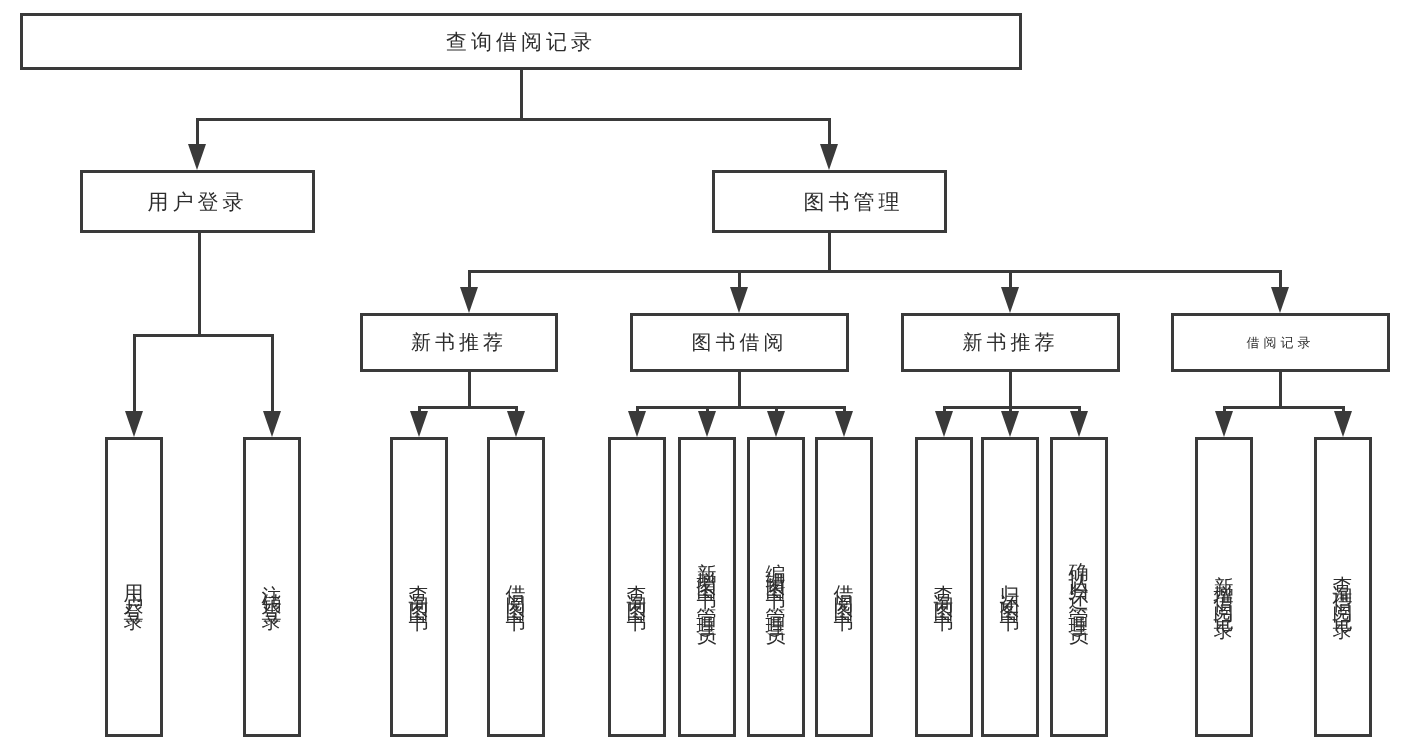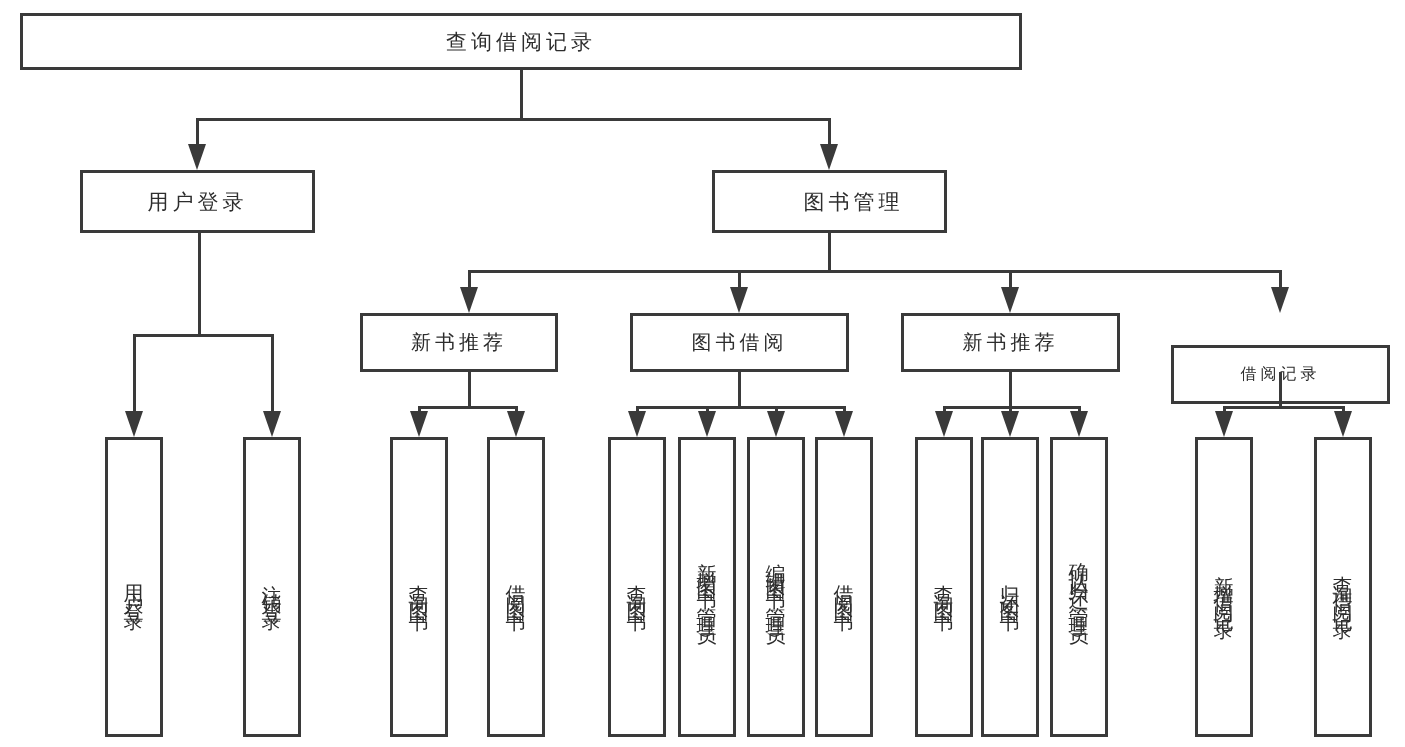--- a/index.html
+++ b/index.html
@@ -83,21 +83,21 @@
 
   <div class="hbox" style="left:360px;top:313px;width:198px;height:59px;font-size:20px;">
     <span>新书推荐</span>
   </div>
   <div class="hbox" style="left:630px;top:313px;width:219px;height:59px;font-size:20px;">
     <span>图书借阅</span>
   </div>
   <div class="hbox" style="left:901px;top:313px;width:219px;height:59px;font-size:20px;">
     <span>新书推荐</span>
   </div>
-  <div class="hbox" style="left:1171px;top:313px;width:219px;height:59px;font-size:16px;margin-top:32px;">
+  <div class="hbox" style="left:1171px;top:313px;width:219px;height:59px;font-size:13px;">
     <span>借阅记录</span>
   </div>
 
   <div class="lv" style="left:468px;top:372px;height:34px;"></div>
   <div class="lh" style="left:418px;top:406px;width:100px;"></div>
   <div class="lv" style="left:418px;top:409px;height:8px;"></div>
   <div class="arr" style="left:410px;top:411px;"></div>
   <div class="lv" style="left:515px;top:409px;height:8px;"></div>
   <div class="arr" style="left:507px;top:411px;"></div>
 

